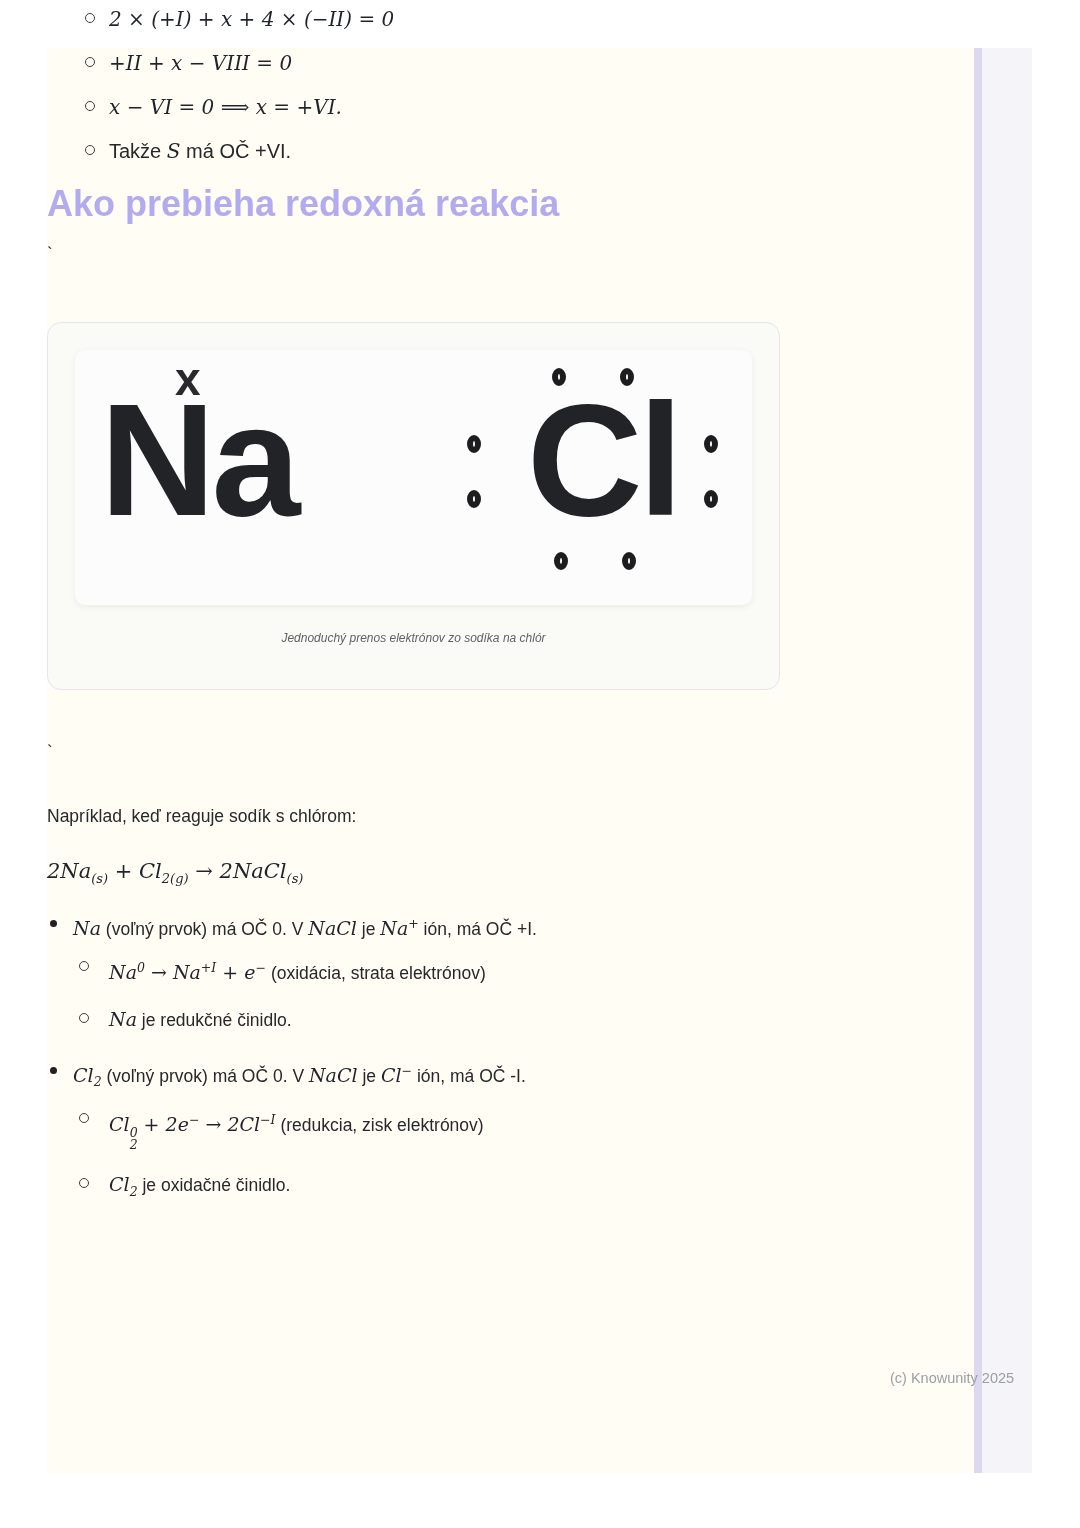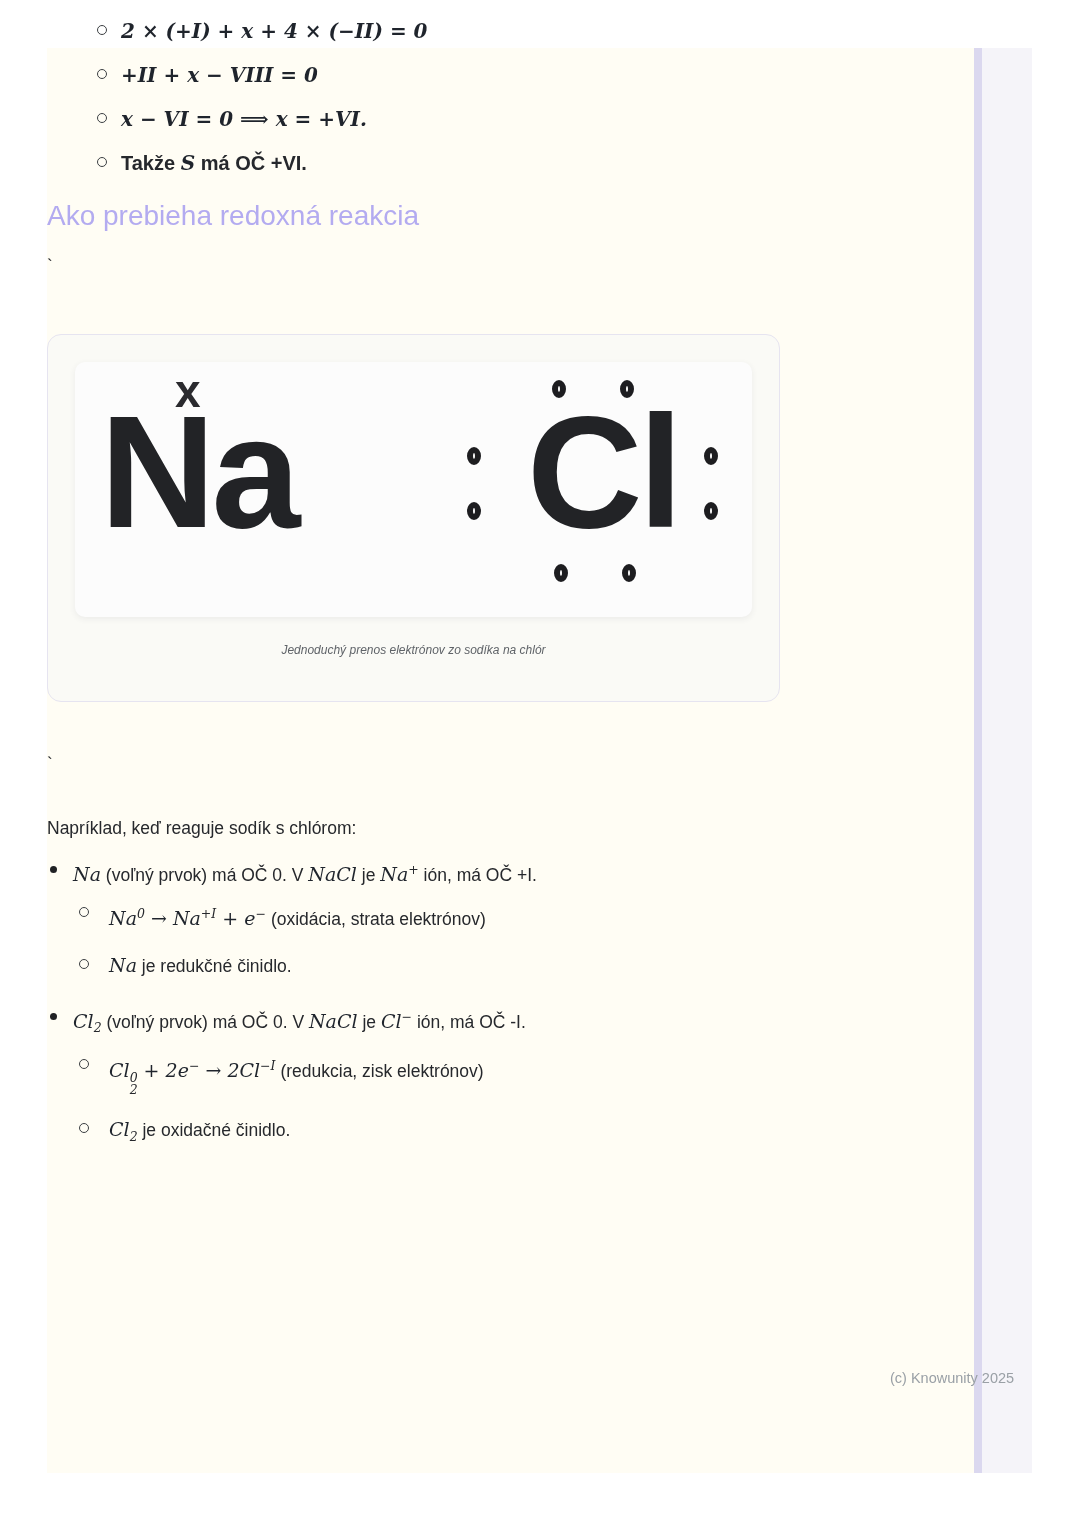--- a/index.html
+++ b/index.html
@@ -32,30 +32,30 @@
     width:860px;
   }
   
   .math {
     font-family:"DejaVu Serif", serif;
     font-style:italic;
     color:#1f242c;
   }
   .sans { font-family:"Liberation Sans", sans-serif; font-style:normal; }
   h2 {
-    font-size:28px; line-height:36px; font-weight:400;
+    font-size:36px; line-height:36px; font-weight:700;
     color:#b3abf0; margin:0;
   }
   .para {
     font-size:17.5px; line-height:38px; margin:0;
     color:#26282c; max-width:745px;
   }
   .tick { font-size:17px; margin:0; color:#26282c; }
   
-  .top-list { list-style:none; margin:12px; padding:0; max-width:745px;font-weight:bold; }
+  .top-list { list-style:none; margin:0; padding:0; max-width:745px; }
   .top-list li {
     position:relative; padding-left:62px;
     font-size:20px; line-height:22px;
     margin-bottom:22px;
   }
   .top-list li::before {
     content:""; position:absolute; left:38px; top:5px;
     width:8px; height:8px; border:1.7px solid #3c4043; border-radius:50%;
   }
   .top-list .math { font-size:20px; }
@@ -183,20 +183,23 @@
       <span class="dot d7"></span>
       <span class="dot d8"></span>
     </div>
     <figcaption>Jednoduchý prenos elektrónov zo sodíka na chlór</figcaption>
   </figure>
 
   <p class="tick tick-2">`</p>
 
   <p class="para para-intro">Napríklad, keď reaguje sodík s chlórom:</p>
 
+  <div class="math eq">
+    <span>2Na</span><sub>(s)</sub><span> + Cl</span><sub>2(g)</sub><span> → 2NaCl</span><sub>(s)</sub>
+  </div>
 
   <ul class="main-list">
     <li>
       <span class="math">Na</span><span class="sans"> (voľný prvok) má OČ 0. V </span><span class="math">NaCl</span><span class="sans"> je </span><span class="math">Na</span><sup>+</sup><span class="sans"> ión, má OČ +I.</span>
       <ul class="sub-list">
         <li>
           <span class="math">Na</span><sup>0</sup><span class="math"> → Na</span><sup>+I</sup><span class="math"> + e</span><sup>−</sup><span class="sans"> (oxidácia, strata elektrónov)</span>
         </li>
         <li>
           <span class="math">Na</span><span class="sans"> je redukčné činidlo.</span>

